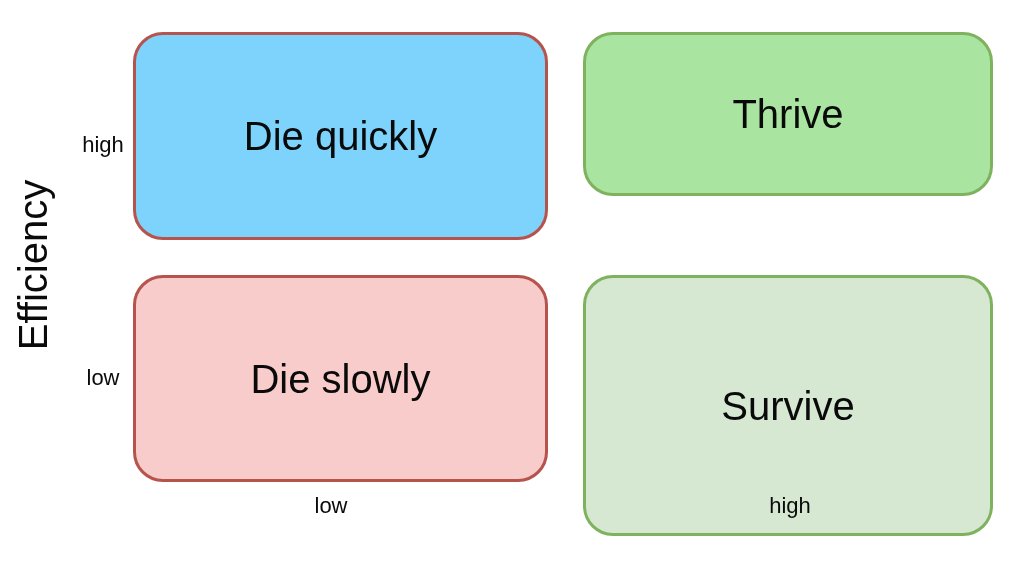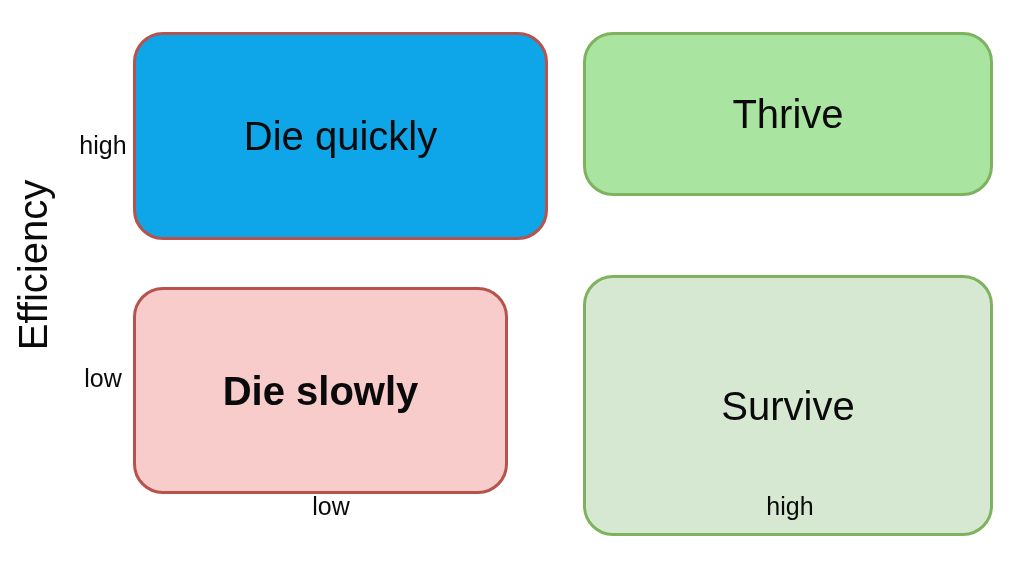--- a/index.html
+++ b/index.html
@@ -20,21 +20,21 @@
     position: absolute;
     box-sizing: border-box;
     border: 3px solid #888;
     border-radius: 30px;
     display: flex;
     align-items: center;
     justify-content: center;
   }
   .q-tl { left: 133px; top: 32px;  width: 415px; height: 208px; }
   .q-tr { left: 583px; top: 32px;  width: 410px; height: 164px; }
-  .q-bl { left: 133px; top: 287px; width: 375px; height: 207px; font-weight: bold; }
+  .q-bl { left: 133px; top: 275px; width: 415px; height: 207px; }
   .q-br { left: 583px; top: 275px; width: 410px; height: 261px; }
   .q-label {
     font-size: 40px;
     line-height: 1;
     color: #0a0a0a;
     white-space: nowrap;
   }
   .axis-title {
     position: absolute;
     font-size: 40px;
@@ -46,42 +46,42 @@
     left: 33px;
     top: 265px;
     transform: translate(-50%, -50%) rotate(-90deg);
   }
   .x-axis-title {
     left: 545px;
     top: 551px;
   }
   .tick {
     position: absolute;
-    font-size: 25px;
+    font-size: 22px;
     line-height: 1;
     white-space: nowrap;
     transform: translate(-50%, -50%);
   }
   .y-tick-high { left: 103px; top: 145px; }
   .y-tick-low  { left: 103px; top: 378px; }
   .x-tick-low  { left: 331px; top: 506px; }
   .x-tick-high { left: 790px; top: 506px; }
 </style>
 </head>
 <body>
 
 <div class="canvas">
 
   <div class="axis-title y-axis-title">Efficiency</div>
 
   <div class="tick y-tick-high">high</div>
 
   <div class="tick y-tick-low">low</div>
 
-  <div class="quadrant q-tl" style="background-color: #0ea5e9; border-color: rgb(181, 83, 76);">
+  <div class="quadrant q-tl" style="background-color: #7dd3fc; border-color: rgb(181, 83, 76);">
     <span class="q-label">Die quickly</span>
   </div>
 
   <div class="quadrant q-tr" style="background-color: rgb(169, 228, 161); border-color: rgb(127, 178, 95);">
     <span class="q-label">Thrive</span>
   </div>
 
   <div class="quadrant q-bl" style="background-color: rgb(248, 204, 202); border-color: rgb(181, 83, 76);">
     <span class="q-label">Die slowly</span>
   </div>

